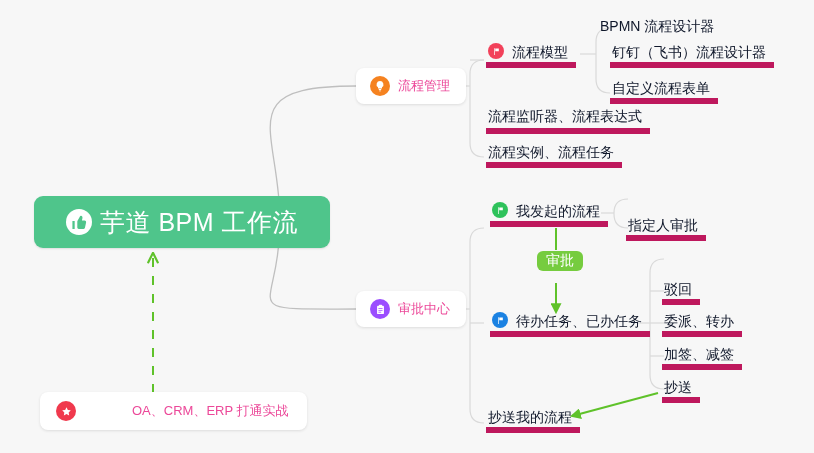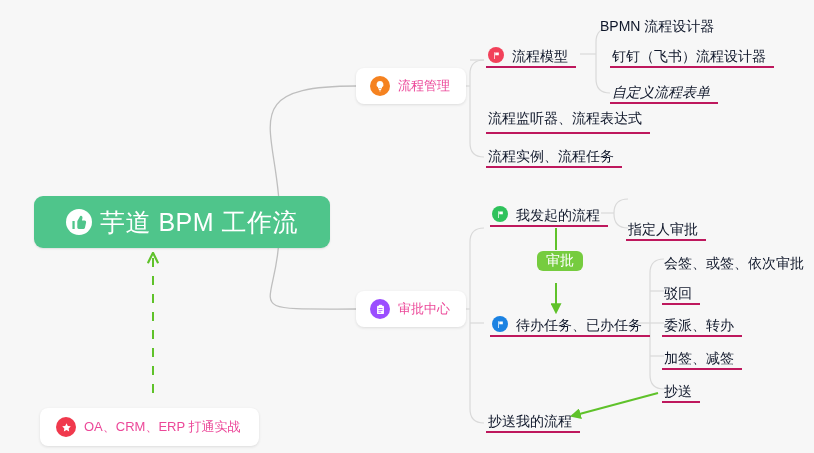--- a/index.html
+++ b/index.html
@@ -59,21 +59,21 @@
   }
   .card-node .node-label {
     color: #ec4899;
     font-size: 13px;
   }
 
   
   .text-node {
     height: 28px;
     padding: 0 8px 0 2px;
-    border-bottom: 2px solid #be185d;
+    border-bottom: 6px solid #be185d;
     align-items: flex-end;
     padding-bottom: 3px;
   }
   .text-node .node-label {
     color: #0f172a;
     font-size: 14px;
     line-height: 1;
   }
   .text-node.no-rule { border-bottom: none; }
 
@@ -195,21 +195,21 @@
   </div>
 
   <div class="node text-node no-rule" style="left:598px; top:8px;">
     <span class="node-label">BPMN 流程设计器</span>
   </div>
 
   <div class="node text-node" style="left:610px; top:40px;">
     <span class="node-label">钉钉（飞书）流程设计器</span>
   </div>
 
-  <div class="node text-node" style="left:610px; top:76px;font-style:italic;">
+  <div class="node text-node" style="left:610px; top:76px;">
     <span class="node-label">自定义流程表单</span>
   </div>
 
   <div class="node text-node" style="left:486px; top:106px;align-items:center;">
     <span class="node-label">流程监听器、流程表达式</span>
   </div>
 
   <div class="node text-node" style="left:486px; top:140px;">
     <span class="node-label">流程实例、流程任务</span>
   </div>
@@ -255,23 +255,20 @@
       <span class="icon-circle icon-16" style="background:#1b82e2;">
         <svg width="9" height="9" viewBox="0 0 24 24" aria-hidden="true">
           <path fill="#ffffff" d="M6 3h1.9v18H6z"></path>
           <path fill="#ffffff" d="M8.6 4h9.6v7.4H8.6z"></path>
         </svg>
       </span>
     </span>
     <span class="node-label">待办任务、已办任务</span>
   </div>
 
-  <div class="node text-node no-rule" style="left:662px; top:245px;">
-    <span class="node-label">会签、或签、依次审批</span>
-  </div>
 
   <div class="node text-node" style="left:662px; top:277px;">
     <span class="node-label">驳回</span>
   </div>
 
   <div class="node text-node" style="left:662px; top:309px;">
     <span class="node-label">委派、转办</span>
   </div>
 
   <div class="node text-node" style="left:662px; top:342px;">
@@ -279,21 +276,21 @@
   </div>
 
   <div class="node text-node" style="left:662px; top:375px;">
     <span class="node-label">抄送</span>
   </div>
 
   <div class="node text-node" style="left:486px; top:405px;">
     <span class="node-label">抄送我的流程</span>
   </div>
 
-  <div class="node card-node" style="left:40px; top:408px; padding:0 18px 0 16px; height:38px;">
+  <div class="node card-node" style="left:40px; top:392px; padding:0 18px 0 16px; height:38px;gap:48px;">
     <span class="node-icon">
       <span class="icon-circle icon-20" style="background:#f0394d;">
         <svg width="11" height="11" viewBox="0 0 24 24" aria-hidden="true">
           <path fill="#ffffff" d="M12 2.6l2.9 5.9 6.5 0.9-4.7 4.6 1.1 6.5L12 17.4l-5.8 3.1 1.1-6.5L2.6 9.4l6.5-0.9z"></path>
         </svg>
       </span>
     </span>
     <span class="node-label">OA、CRM、ERP 打通实战</span>
   </div>
 

